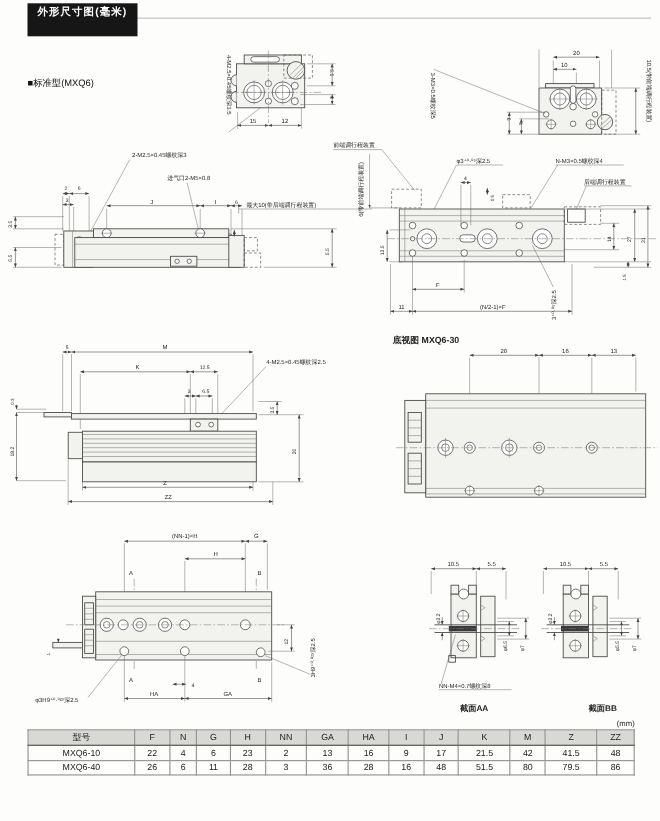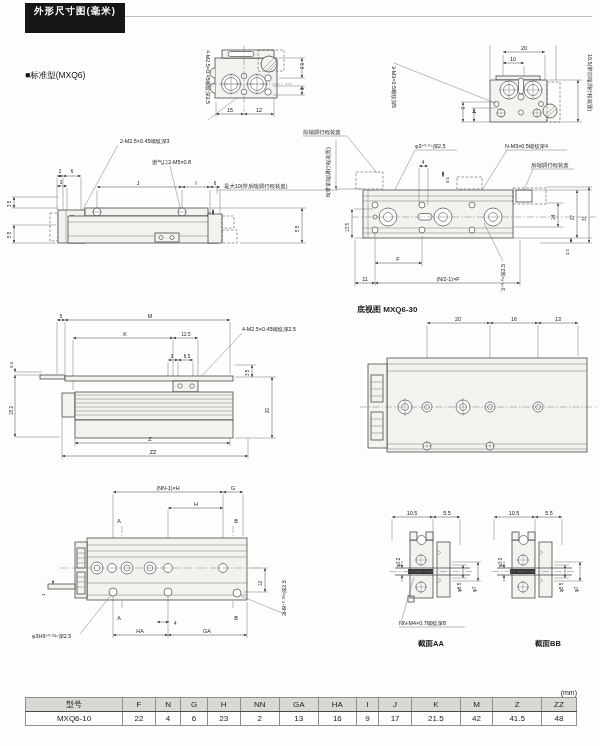--- a/index.html
+++ b/index.html
@@ -14,21 +14,21 @@
   .mid{text-anchor:middle;}
   .ln{stroke:#4a4a4a;stroke-width:0.8;fill:none;}
   .lnf{stroke:#4a4a4a;stroke-width:0.8;fill:#f2f2ee;}
   .hole{stroke:#4a4a4a;stroke-width:0.7;fill:#fff;}
   .ring{stroke:#4a4a4a;stroke-width:0.6;fill:none;}
   .thin{stroke:#6a6a6a;stroke-width:0.45;fill:none;}
   .dim{stroke:#555;stroke-width:0.55;fill:none;}
   .cl{stroke:#7a7a7a;stroke-width:0.5;stroke-dasharray:7 2 1.5 2;fill:none;}
   .dash{stroke:#555;stroke-width:0.6;stroke-dasharray:2.6 1.8;fill:none;}
   .blk{fill:#3a3a3a;stroke:none;}
-  .tablewrap{position:absolute;left:25px;top:689px;width:552px;}
+  .tablewrap{position:absolute;left:25px;top:655px;width:552px;}
   .unit{font-size:7px;text-align:right;color:#222;margin-bottom:1px;}
   table.dim-table{border-collapse:collapse;width:100%;font-size:8px;color:#1c1c1c;border-top:1.6px solid #4a4a4a;border-bottom:1.6px solid #4a4a4a;}
   table.dim-table th,table.dim-table td{border:0.6px solid #8f8f8f;padding:1px 2px;text-align:center;height:10.5px;font-weight:normal;}
   table.dim-table thead th{background:#d8d8d5;border-bottom:1px solid #4a4a4a;}
   table.dim-table td:first-child,table.dim-table th:first-child{width:92px;}
 </style>
 </head>
 <body>
 
 <div class="titlebar">外形尺寸图(毫米)</div>
@@ -569,15 +569,31 @@
           <td>2</td>
           <td>13</td>
           <td>16</td>
           <td>9</td>
           <td>17</td>
           <td>21.5</td>
           <td>42</td>
           <td>41.5</td>
           <td>48</td>
         </tr>
+        <tr>
+          <td>MXQ6-40</td>
+          <td>26</td>
+          <td>6</td>
+          <td>11</td>
+          <td>28</td>
+          <td>3</td>
+          <td>36</td>
+          <td>28</td>
+          <td>16</td>
+          <td>48</td>
+          <td>51.5</td>
+          <td>80</td>
+          <td>79.5</td>
+          <td>86</td>
+        </tr>
       </tbody>
   </table>
 </div>
 
 </body></html>

